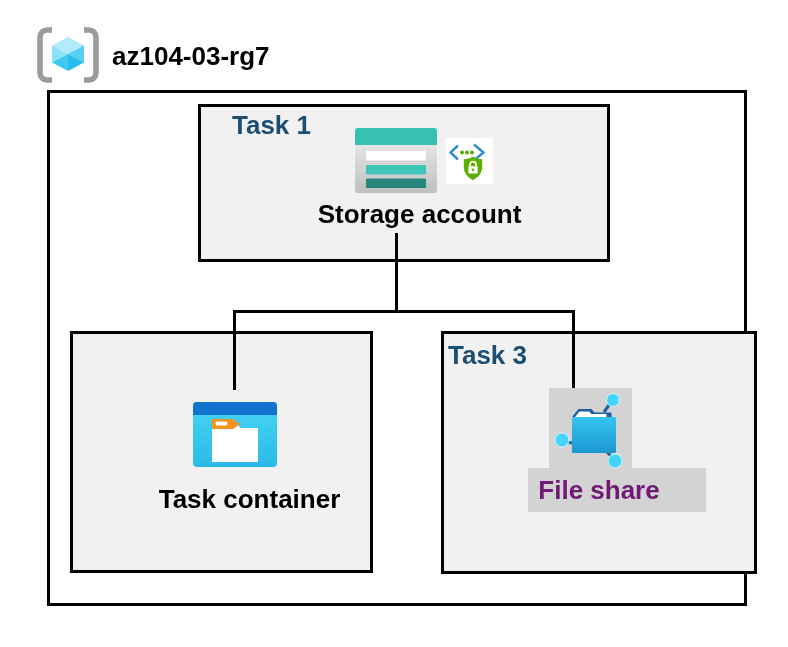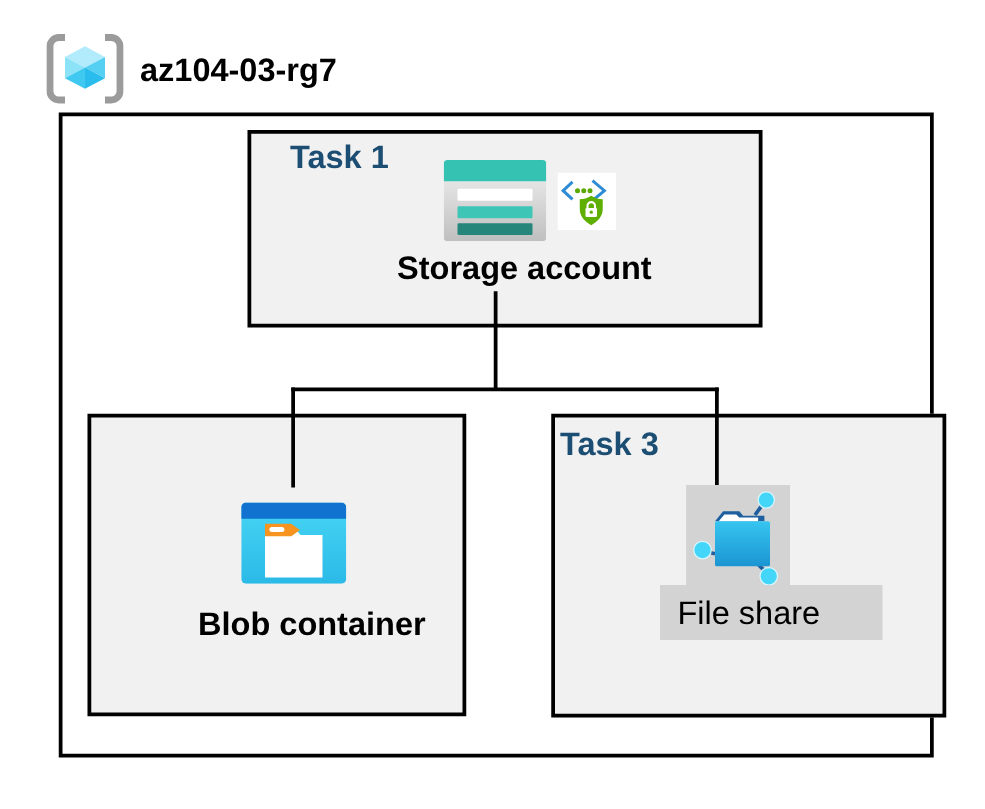--- a/index.html
+++ b/index.html
@@ -46,21 +46,21 @@
   
   .storage-icon { left:154px; top:21px; }
   .api-icon     { left:245px; top:31px; }
   .blob-icon    { left:120px; top:68px; }
 
   
   .fs-icon-plate  { left:105px; top:54px; width:83px; height:80px; background:#d3d3d3; }
   .fs-label-plate { left:84px; top:134px; width:178px; height:44px; background:#d3d3d3; }
   .fs-label-text  {
     width:100%; box-sizing:border-box; padding-right:36px;
-    line-height:44px; font-size:26px; font-weight:400; color:#000000;
+    line-height:44px; font-size:26px; font-weight:700; color:#701a75;
     text-align:center; white-space:nowrap;
   }
 
   
   .connector { position:absolute; background:#000000; z-index:5; }
   .c-trunk   { left:395px; top:233px; width:3px;  height:79px; }
   .c-cross   { left:233px; top:310px; width:342px; height:3px; }
   .c-drop-l  { left:233px; top:310px; width:3px;  height:80px; }
   .c-drop-r  { left:572px; top:310px; width:3px;  height:78px; }
 </style>
@@ -131,21 +131,21 @@
         </linearGradient>
       </defs>
       <rect width="84" height="65" rx="4" fill="url(#bgrad)"></rect>
       <path d="M4,0 h76 a4,4 0 0 1 4,4 v9 h-84 v-9 a4,4 0 0 1 4,-4 z" fill="#1173cf"></path>
       <rect x="19" y="26" width="46" height="34" fill="#ffffff"></rect>
       <polygon points="40,17.5 48,26.5 40,26.5" fill="#ffffff"></polygon>
       <path d="M19,17 h21 l7,5 -7,5 h-21 z" fill="#f79420"></path>
       <rect x="22.5" y="19.5" width="12" height="4" rx="2" fill="#ffffff"></rect>
     </svg>
 
-    <div class="item-label blob-item">Blob container</div>
+    <div class="item-label blob-item">Task container</div>
   </div>
 
   <div class="abs task-box task3">
     <div class="task-label">Task 3</div>
 
     <div class="abs fs-icon-plate">
       <svg width="83" height="80" viewBox="0 0 83 80">
         <rect width="83" height="80" fill="#d3d3d3"></rect>
         <g stroke="#1f5f9f" stroke-width="3">
           <line x1="55" y1="24" x2="63" y2="13"></line>

